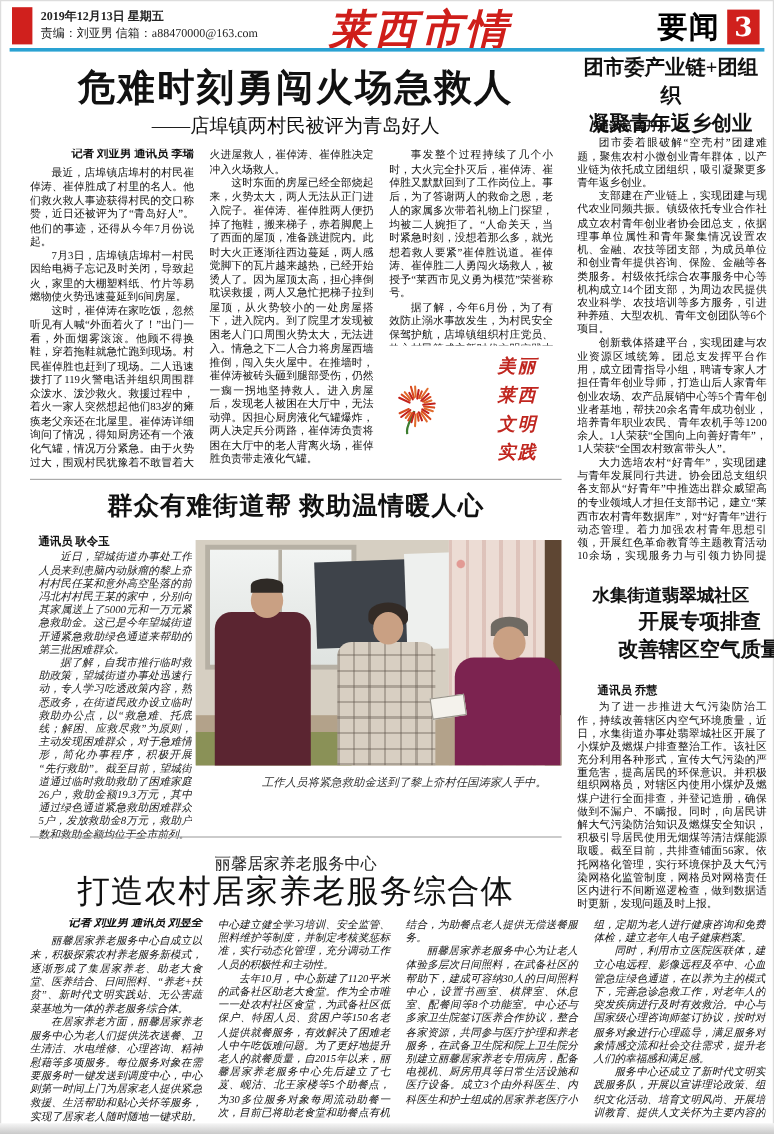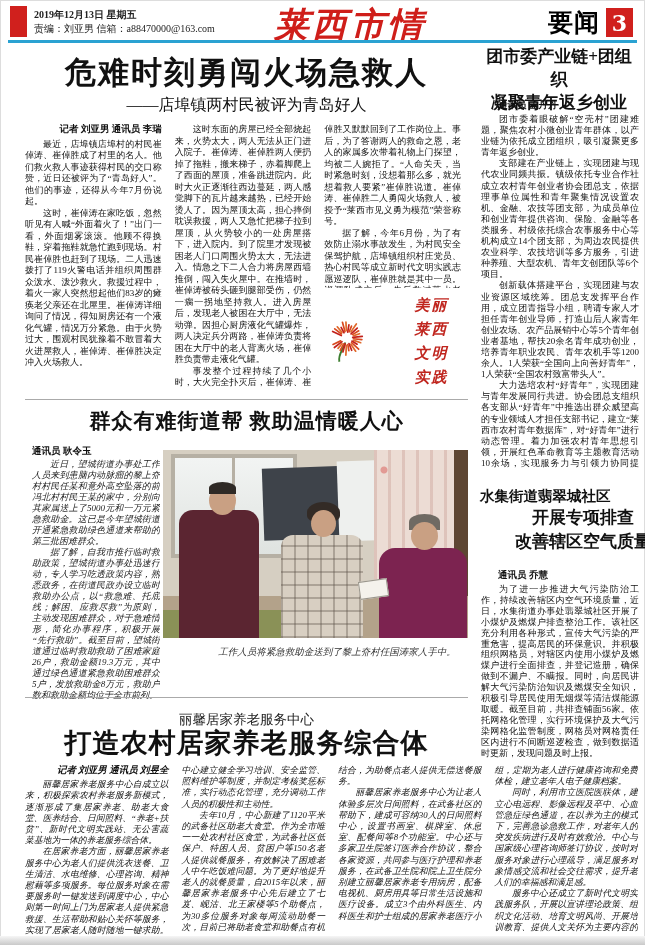--- a/index.html
+++ b/index.html
@@ -70,30 +70,30 @@
       background-image:repeating-linear-gradient(0deg,rgba(90,80,70,.35) 0 2px,transparent 2px 13px),
                        repeating-linear-gradient(90deg,rgba(90,80,70,.35) 0 2px,transparent 2px 13px);}
   .ph-elder-head{left:248px;top:72px;width:27px;height:28px;}
   .ph-elder-hair{left:246px;top:64px;width:31px;height:16px;border-radius:50% 50% 0 0;background:#6f6a63;}
   .ph-elder-body{left:216px;top:98px;width:88px;height:90px;border-radius:16px 16px 0 0;background:#7c2350;}
   .ph-envelope{left:196px;top:130px;width:27px;height:16px;background:#f4f2ec;border:1px solid #9a968c;
                transform:rotate(-8deg);}
   
   .c-kicker{position:absolute;left:25px;width:443px;top:711px;text-align:center;font-size:13.5px;color:#222;}
   .c-head{position:absolute;left:25px;width:443px;top:725px;text-align:center;
-          font-size:27px;font-weight:bold;letter-spacing:1px;}
+          font-size:27px;font-weight:normal;letter-spacing:1px;}
   .c-body{position:absolute;left:25px;top:765px;width:613px;height:172px;
           column-count:4;column-gap:13px;font-size:8.8px;line-height:11.2px;font-style:italic;}
   
   .s1-head{position:absolute;left:480px;top:46px;width:158px;text-align:center;
            font-size:17px;font-weight:bold;line-height:1.35;}
   .s1-byline{position:absolute;left:498px;top:99px;font-size:9.5px;font-weight:bold;}
   .s1-body{position:absolute;left:481px;top:114px;width:158px;height:354px;
            font-size:9px;line-height:11.1px;}
-  .s2-kicker{position:absolute;left:480px;top:487px;width:158px;text-align:left;
+  .s2-kicker{position:absolute;left:480px;top:487px;width:158px;text-align:center;
              font-size:14.5px;font-weight:bold;}
   .s2-head{position:absolute;left:504px;top:506px;width:158px;text-align:center;
            font-size:17px;font-weight:bold;line-height:1.4;}
   .s2-byline{position:absolute;left:498px;top:569px;font-size:9.5px;font-weight:bold;}
   .s2-body{position:absolute;left:481px;top:584px;width:158px;height:176px;
            font-size:9px;line-height:10.9px;}
   
   .page-edge{position:absolute;left:0;right:0;bottom:0;height:9px;
              background:linear-gradient(#f6f6f6,#c9c9c9);}
 </style>
@@ -113,20 +113,21 @@
     <span class="page-num">3</span>
   </div>
   <div class="bluerule"></div>
 
   <div class="a-head">危难时刻勇闯火场急救人</div>
   <div class="a-sub">——店埠镇两村民被评为青岛好人</div>
   <div class="a-body bodytext">
     <p class="byl">记者 刘亚男 通讯员 李瑞</p>
     <div class="paras">
         <p>最近，店埠镇店埠村的村民崔倬涛、崔倬胜成了村里的名人。他们救火救人事迹获得村民的交口称赞，近日还被评为了“青岛好人”。他们的事迹，还得从今年7月份说起。</p>
+        <p>7月3日，店埠镇店埠村一村民因给电褥子忘记及时关闭，导致起火，家里的大棚塑料纸、竹片等易燃物使火势迅速蔓延到6间房屋。</p>
         <p>这时，崔倬涛在家吃饭，忽然听见有人喊“外面着火了！”出门一看，外面烟雾滚滚。他顾不得换鞋，穿着拖鞋就急忙跑到现场。村民崔倬胜也赶到了现场。二人迅速拨打了119火警电话并组织周围群众泼水、泼沙救火。救援过程中，着火一家人突然想起他们83岁的瘫痪老父亲还在北屋里。崔倬涛详细询问了情况，得知厨房还有一个液化气罐，情况万分紧急。由于火势过大，围观村民犹豫着不敢冒着大火进屋救人，崔倬涛、崔倬胜决定冲入火场救人。</p>
         <p>这时东面的房屋已经全部烧起来，火势太大，两人无法从正门进入院子。崔倬涛、崔倬胜两人便扔掉了拖鞋，搬来梯子，赤着脚爬上了西面的屋顶，准备跳进院内。此时大火正逐渐往西边蔓延，两人感觉脚下的瓦片越来越热，已经开始烫人了。因为屋顶太高，担心摔倒耽误救援，两人又急忙把梯子拉到屋顶，从火势较小的一处房屋搭下，进入院内。到了院里才发现被困老人门口周围火势太大，无法进入。情急之下二人合力将房屋西墙推倒，闯入失火屋中。在推墙时，崔倬涛被砖头砸到腿部受伤，仍然一瘸一拐地坚持救人。进入房屋后，发现老人被困在大厅中，无法动弹。因担心厨房液化气罐爆炸，两人决定兵分两路，崔倬涛负责将困在大厅中的老人背离火场，崔倬胜负责带走液化气罐。</p>
         <p>事发整个过程持续了几个小时，大火完全扑灭后，崔倬涛、崔倬胜又默默回到了工作岗位上。事后，为了答谢两人的救命之恩，老人的家属多次带着礼物上门探望，均被二人婉拒了。“人命关天，当时紧急时刻，没想着那么多，就光想着救人要紧”崔倬胜说道。崔倬涛、崔倬胜二人勇闯火场救人，被授予“莱西市见义勇为模范”荣誉称号。</p>
         <p>据了解，今年6月份，为了有效防止溺水事故发生，为村民安全保驾护航，店埠镇组织村庄党员、热心村民等成立新时代文明实践志愿巡逻队，崔倬胜就是其中一员。巡逻队成立后，先后救过落水老人、迷路孩子等，为平安村庄建设贡献了力量。店埠镇依托新时代文明实践支队建设，在全镇66个村均成立了文明实践巡逻队，定期开展巡逻，实现镇域巡逻全覆盖，扎实保障人民群众安全，把文明实践真正贯穿融入到农村生产生活之中，为全镇村民保驾护航。</p>
       </div>
   </div>
 
   <div class="logo">
     <svg id="burstsvg" width="64" height="68" viewBox="0 0 64 68">
       <path d="M30 36 C27 46,20 52,22 62" stroke="#3c7d2f" stroke-width="2.5" fill="none"></path>

